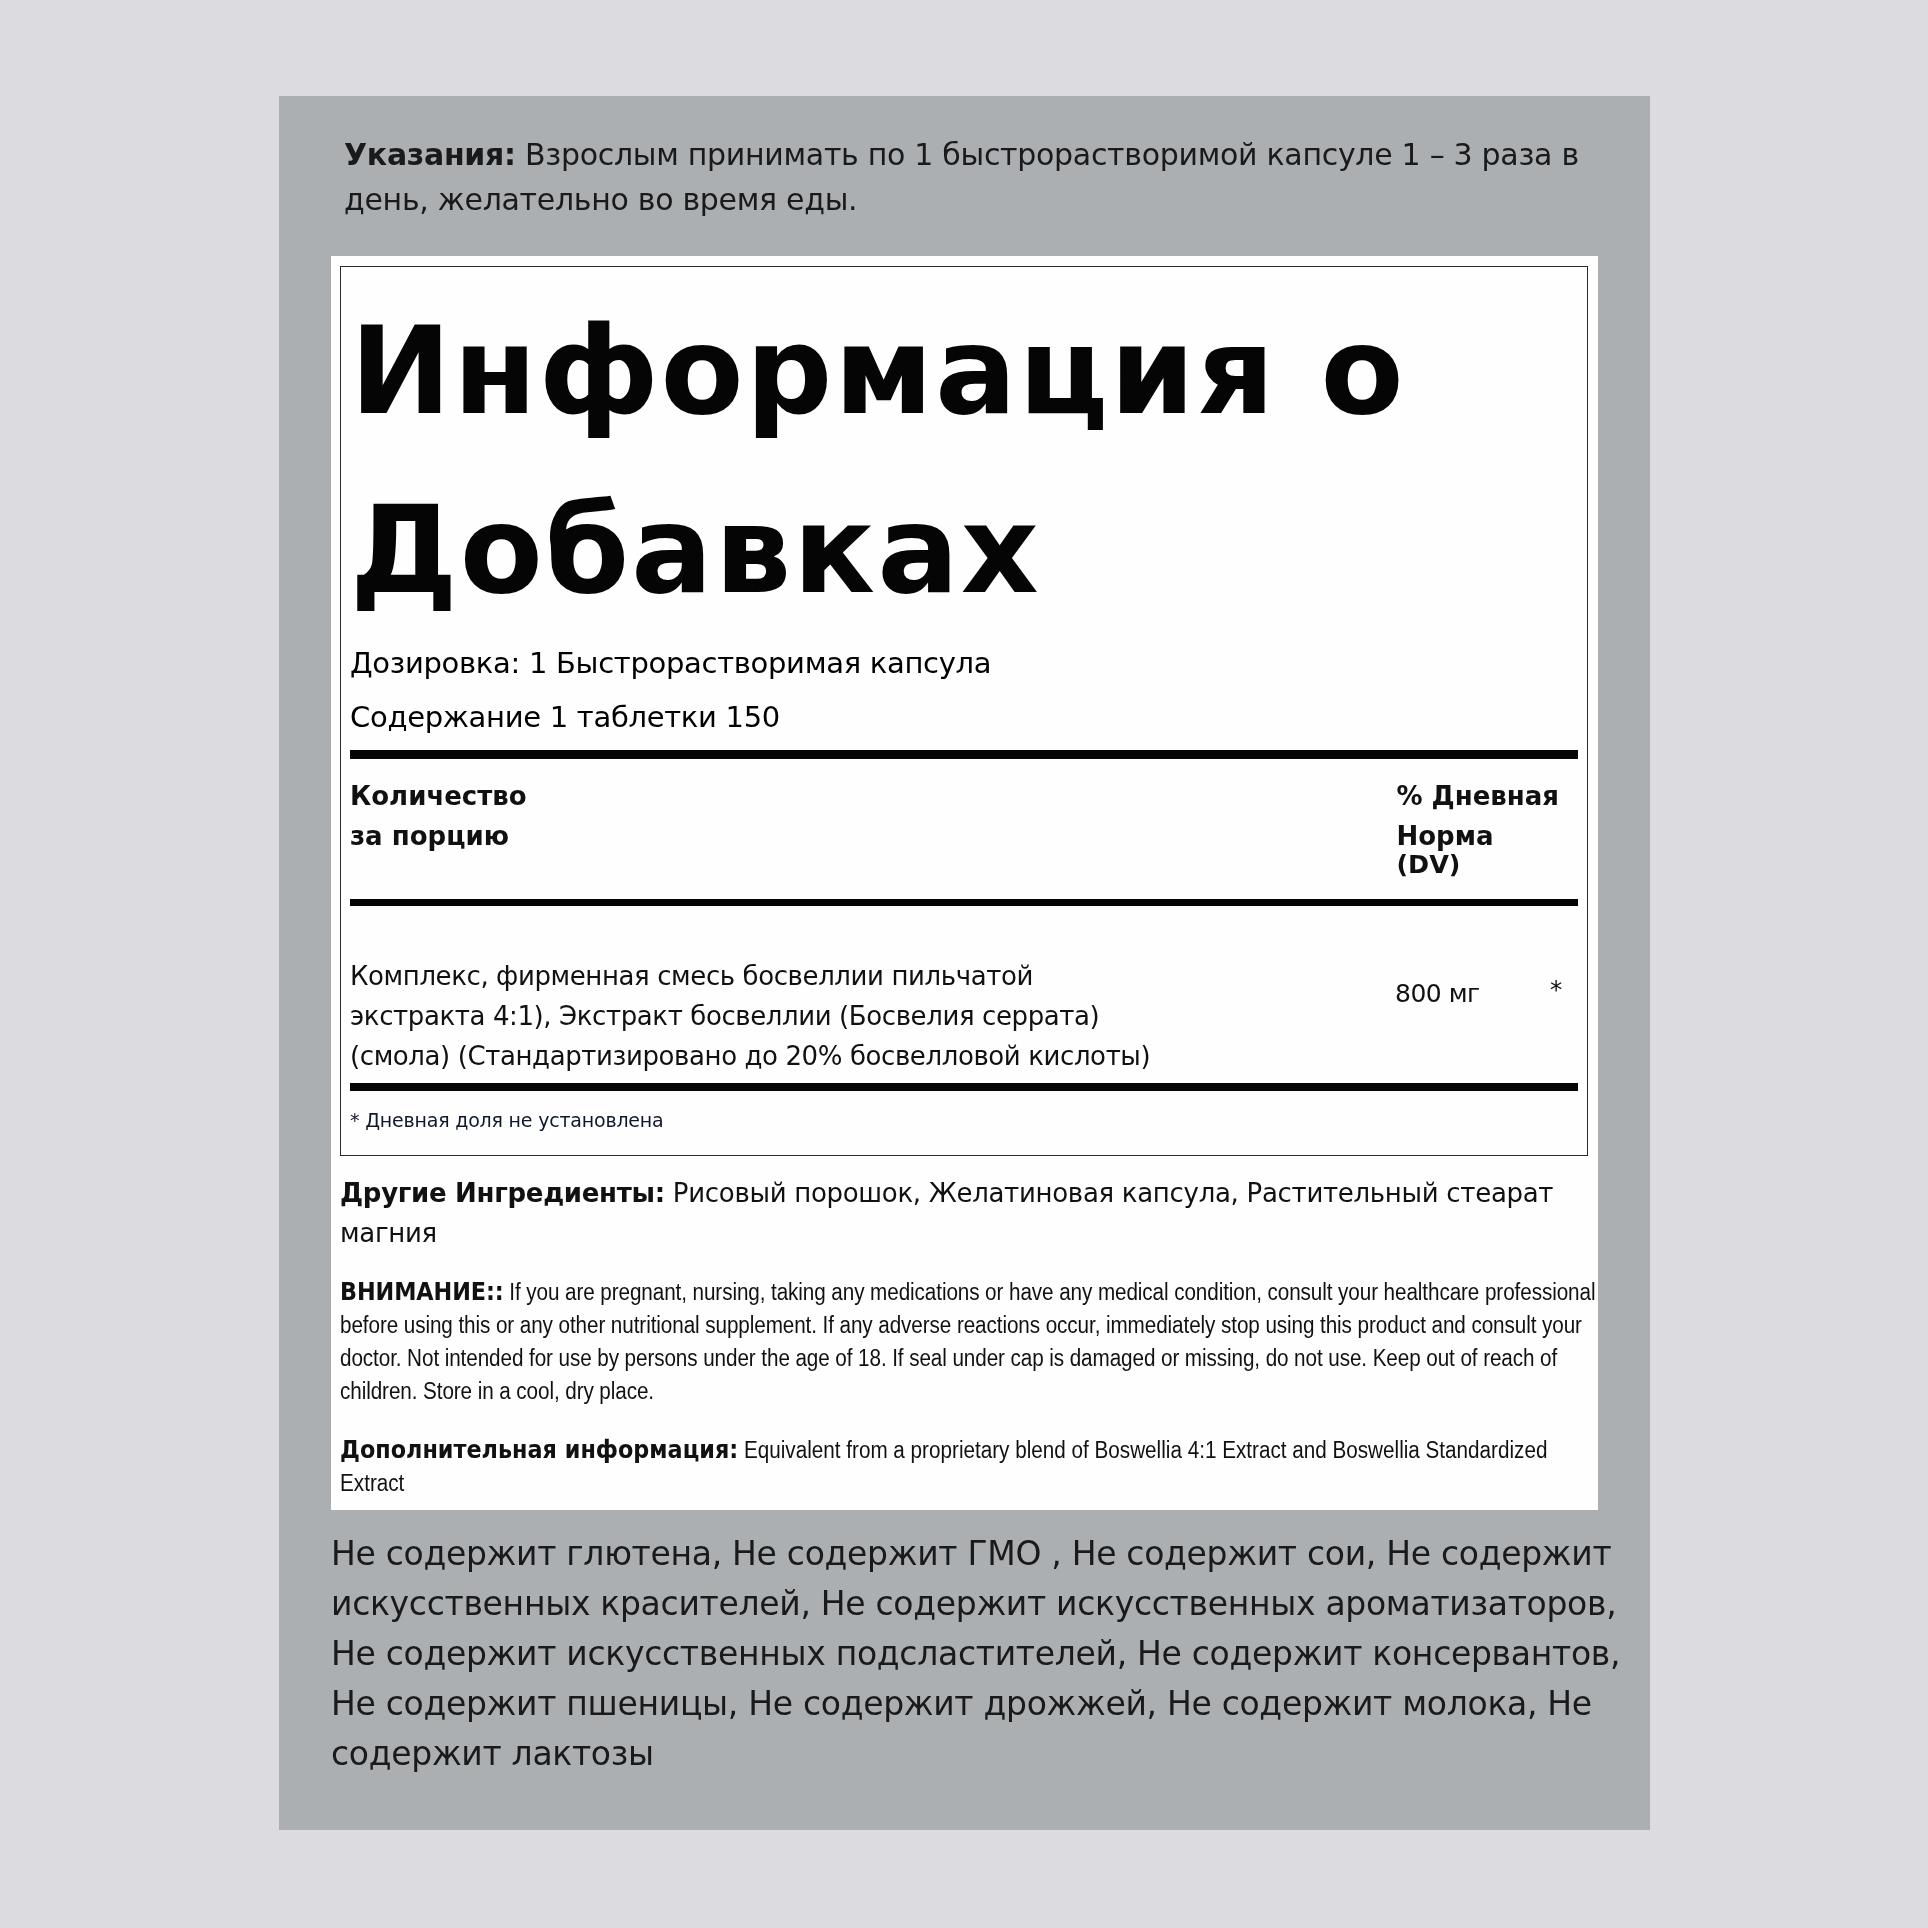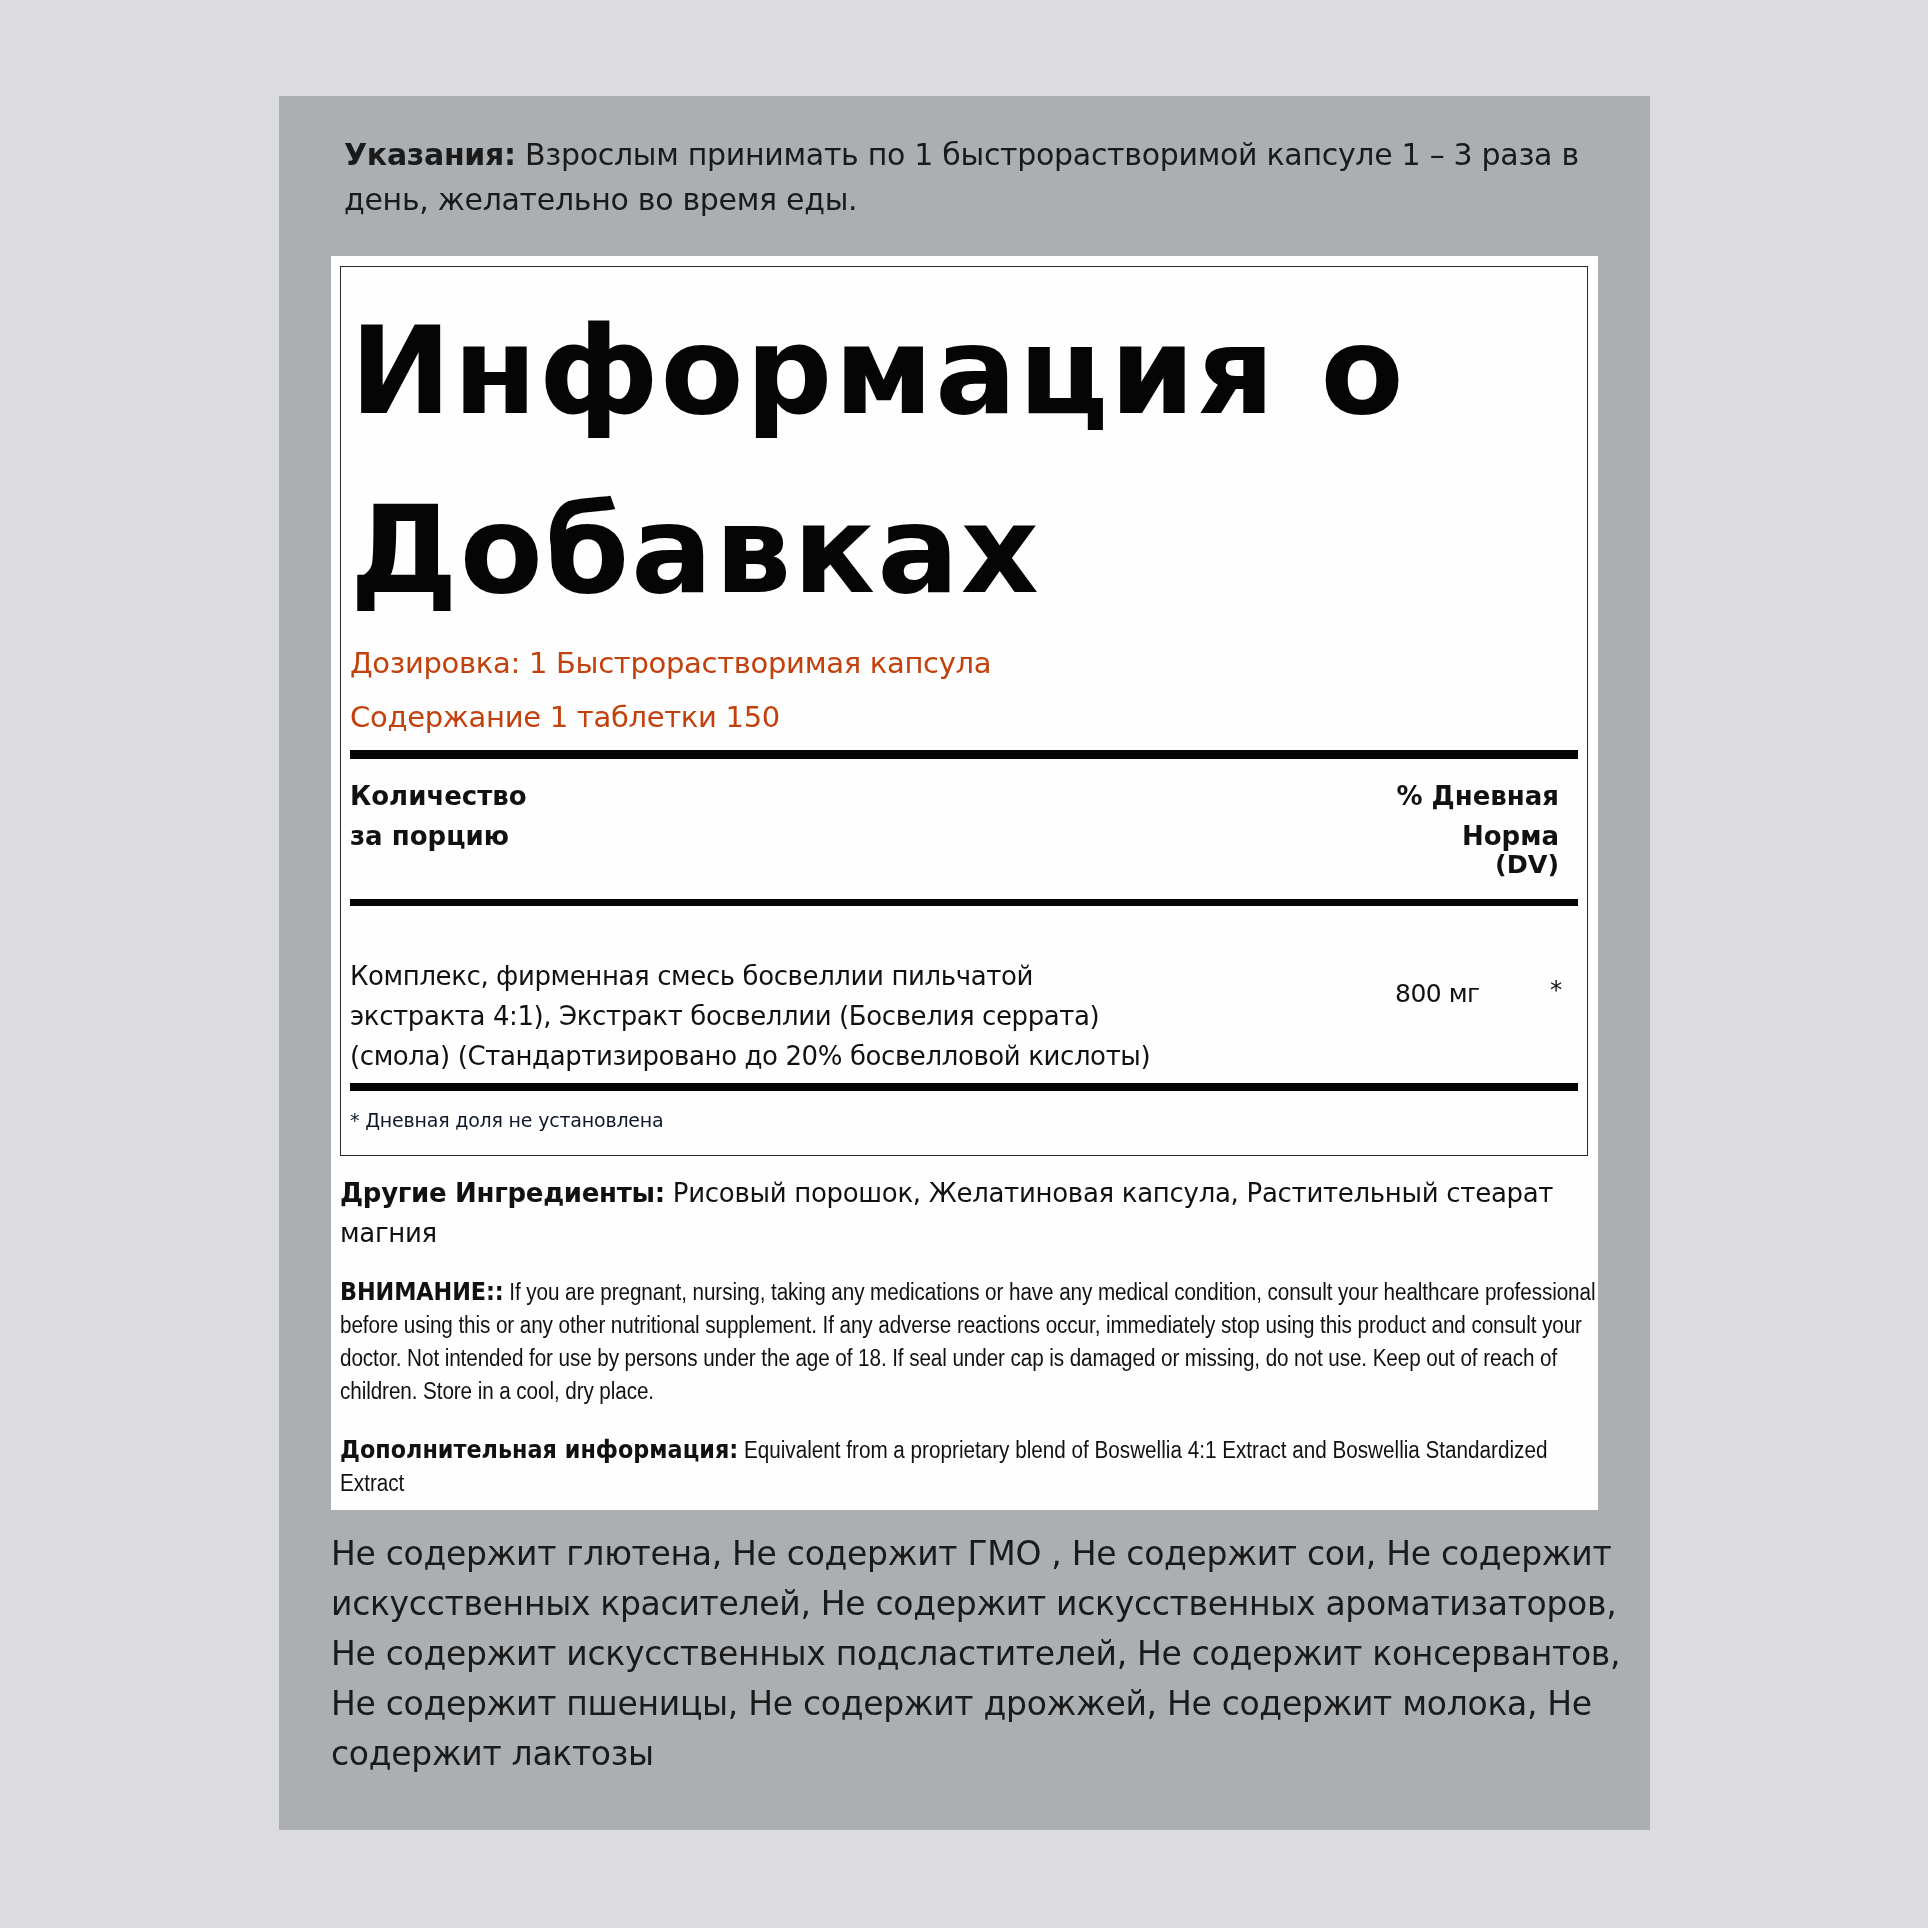--- a/index.html
+++ b/index.html
@@ -22,28 +22,28 @@
   }
   .facts-box {
     position:absolute; left:340px; top:266px; width:1246px; height:888px;
     border:1.9px solid #2b2b2b; background:#fdfefd;
   }
   .title {
     position:absolute; left:350px; top:282px; width:1224px;
     font-size:121px; font-weight:bold; line-height:179px; color:#050505; letter-spacing:1.9px;
   }
   .serving {
-    position:absolute; left:350px; font-size:29px; line-height:38px; color:#c2410c; letter-spacing:-0.3px;
+    position:absolute; left:350px; font-size:29px; line-height:38px; color:#000000; letter-spacing:-0.3px;
   }
   .rule { position:absolute; left:350px; width:1228px; background:#050505; }
   .hdr-left {
     position:absolute; left:350px; top:776px; font-size:26px; font-weight:bold; line-height:40px;
   }
   .hdr-right {
-    position:absolute; right:369px; top:776px; font-size:26px; font-weight:bold; line-height:40px; text-align:right;
+    position:absolute; right:369px; top:776px; font-size:26px; font-weight:bold; line-height:40px; 
   }
   .hdr-right .dv { display:block; line-height:28px; margin-top:-5.6px; font-size:25.4px; }
   .ingredient {
     position:absolute; left:350px; top:911px; width:847px;
     font-size:26px; line-height:40px; letter-spacing:-0.4px;margin-top:45px;
   }
   .amount { position:absolute; left:1395px; top:979px; font-size:25px; letter-spacing:-0.5px; }
   .dv-star { position:absolute; left:1550px; top:975px; font-size:24.5px; }
   .footnote { position:absolute; left:350px; top:1109px; font-size:19px; color:#0f172a; letter-spacing:-0.2px; }
   .other {

